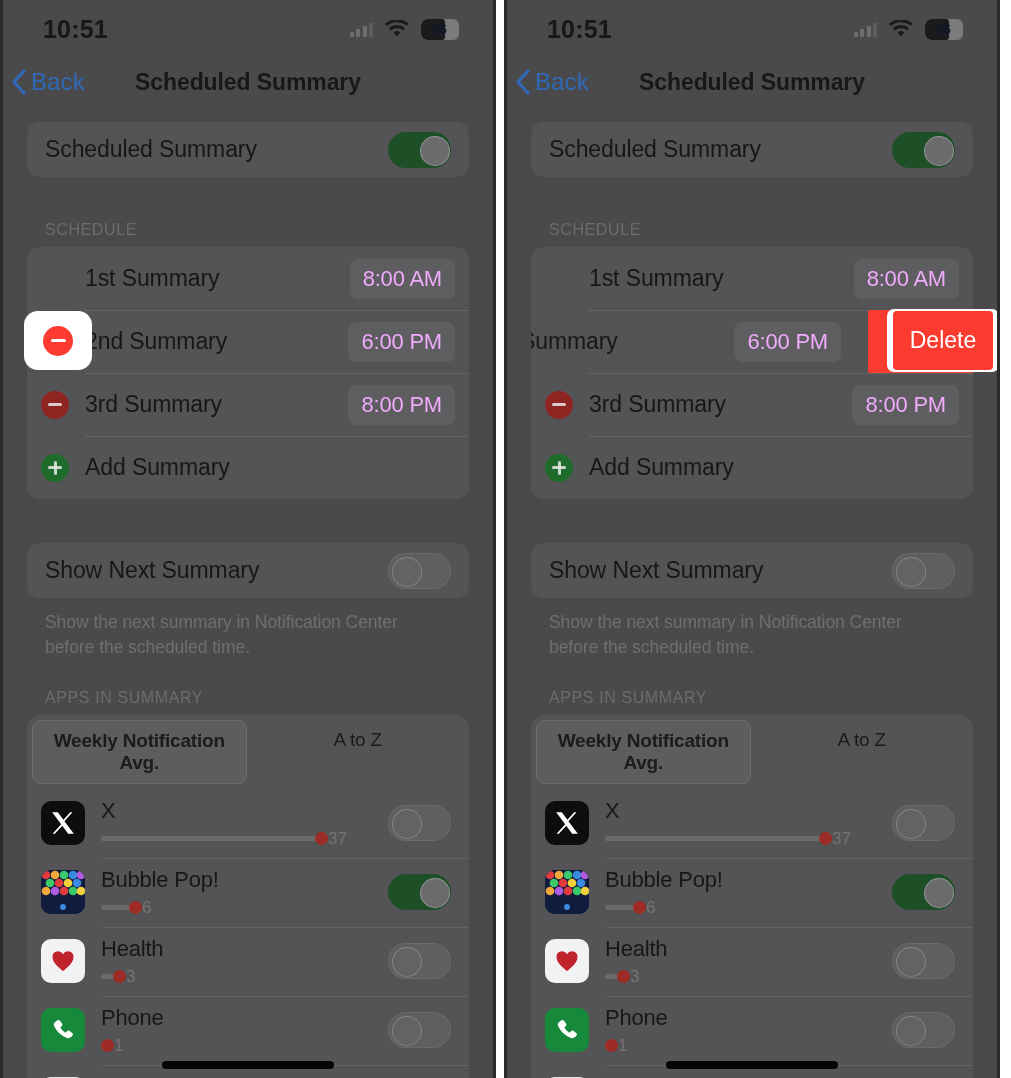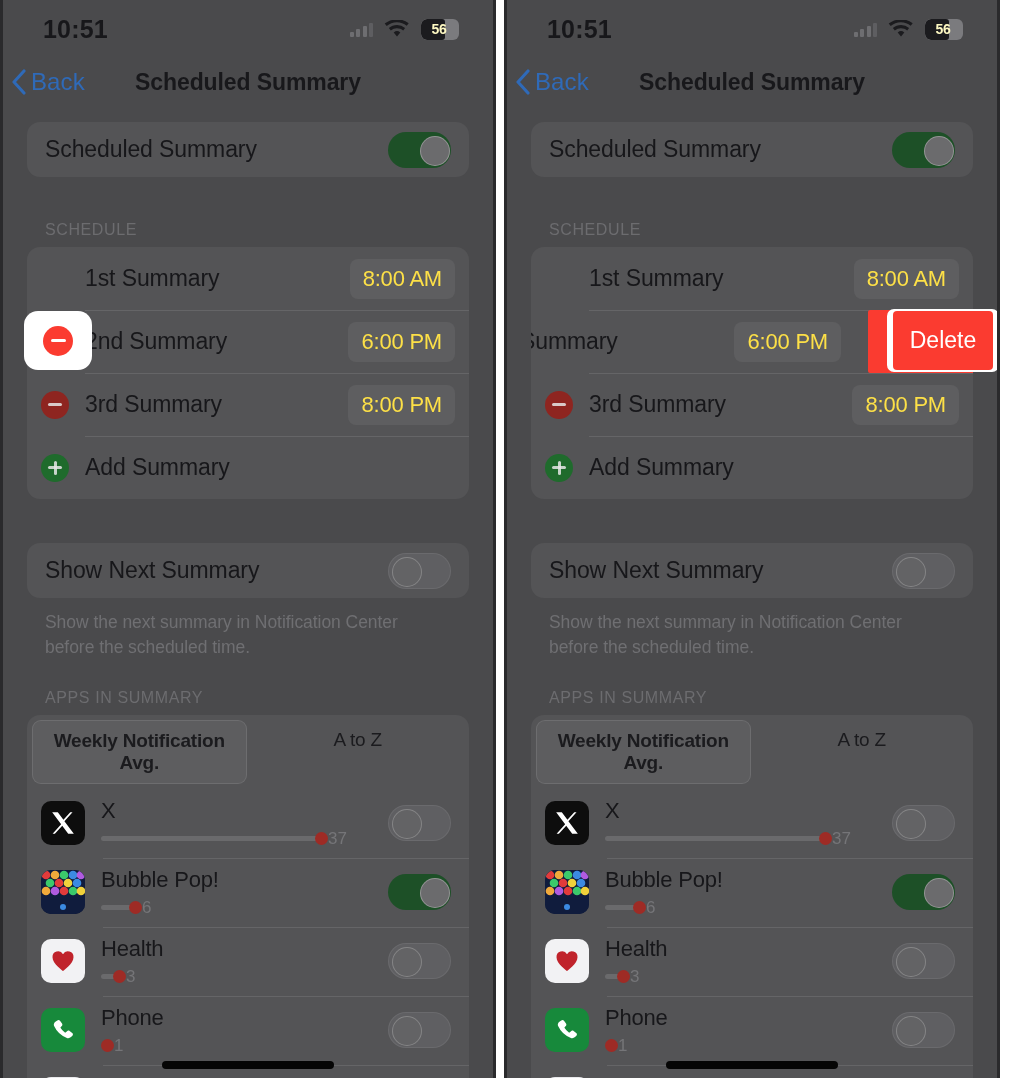--- a/index.html
+++ b/index.html
@@ -66,21 +66,21 @@
     width: 62%;
     background: #1b1b1e;
     border-radius: 6px 3px 3px 6px;
   }
   .battery .pct {
     position: relative;
     width: 100%;
     text-align: center;
     font-size: 14px;
     font-weight: 700;
-    color: #fef9c3;
+    color: #0f172a;
     letter-spacing: -0.3px;
     line-height: 21px;
     padding-right: 2px;
   }
 
   
   .navbar {
     height: 48px;
     position: relative;
     display: flex; align-items: center;
@@ -191,21 +191,21 @@
     font-size: 23px;
     color: #17171a;
     flex: 1;
     letter-spacing: -0.1px;
   }
   .time-pill {
     background: #5e5e60;
     border-radius: 8px;
     padding: 7px 13px;
     font-size: 22px;
-    color: #fde047;
+    color: #f0abfc;
     letter-spacing: -0.2px;
     flex: none;
   }
 
   
   .srow.swiped { padding-left: 0; }
   .srow.swiped .srow-name { margin-left: -30px; }
 
   .delete-btn {
     position: absolute;

